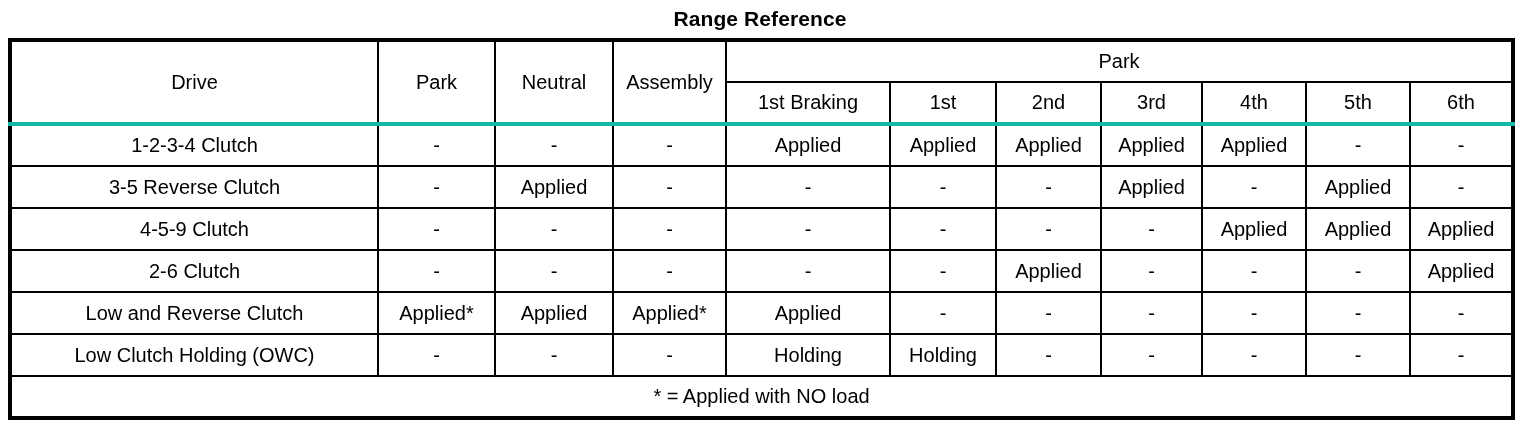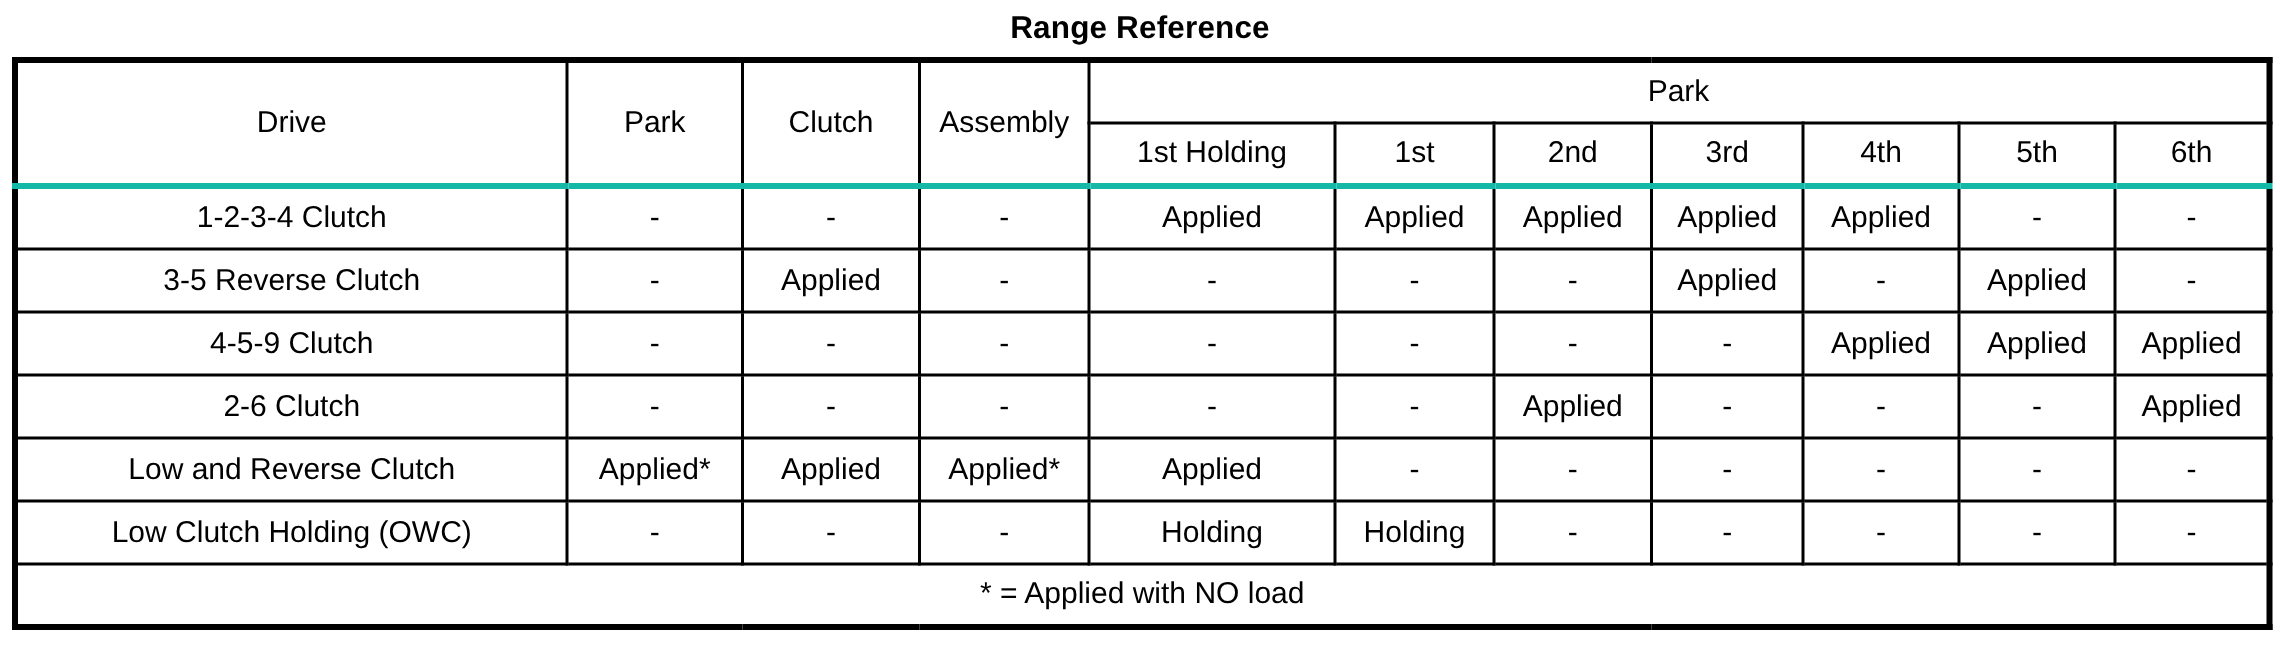--- a/index.html
+++ b/index.html
@@ -135,26 +135,26 @@
           <col class="c-2nd">
           <col class="c-3rd">
         <col class="c-4th">
           <col class="c-5th">
           <col class="c-6th">
       </colgroup>
       <thead>
         <tr>
           <th class="hdr hdr-range" rowspan="2">Drive</th>
           <th class="hdr hdr-tall" rowspan="2">Park</th>
-          <th class="hdr hdr-tall" rowspan="2">Clutch</th>
+          <th class="hdr hdr-tall" rowspan="2">Neutral</th>
           <th class="hdr hdr-tall" rowspan="2">Assembly</th>
           <th class="hdr hdr-drive" colspan="7">Park</th>
         </tr>
         <tr>
-          <th class="hdr hdr-sub">1st Holding</th>
+          <th class="hdr hdr-sub">1st Braking</th>
           <th class="hdr hdr-sub">1st</th>
           <th class="hdr hdr-sub">2nd</th>
           <th class="hdr hdr-sub">3rd</th>
           <th class="hdr hdr-sub">4th</th>
           <th class="hdr hdr-sub">5th</th>
           <th class="hdr hdr-sub">6th</th>
         </tr>
       </thead>
       <tbody>
 

